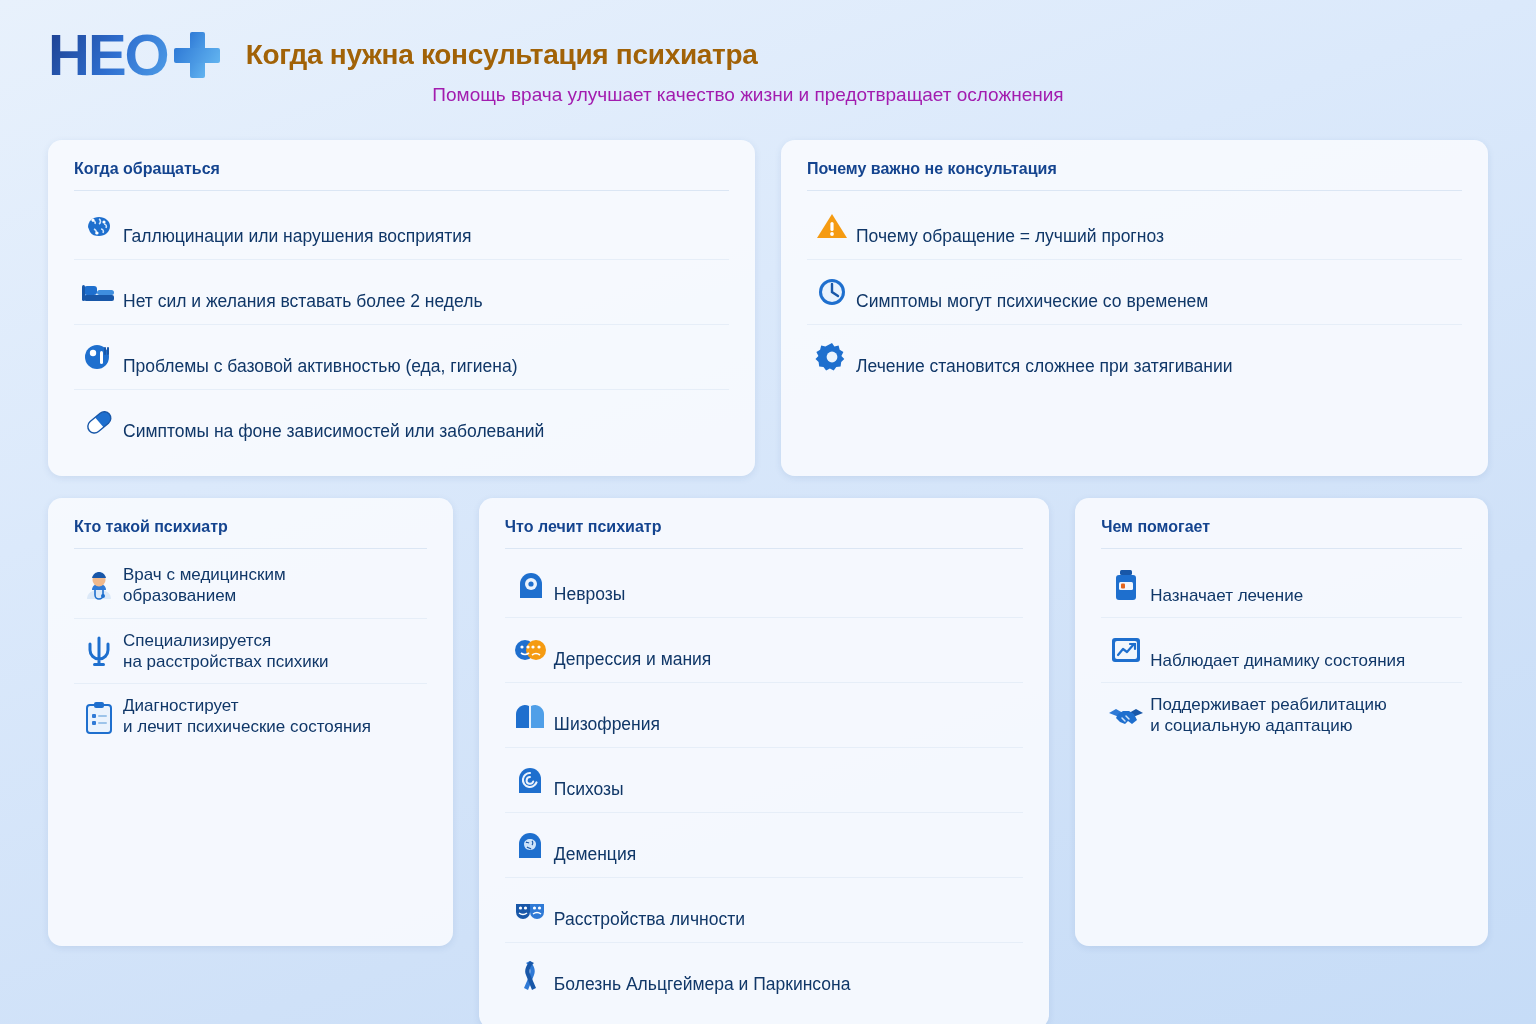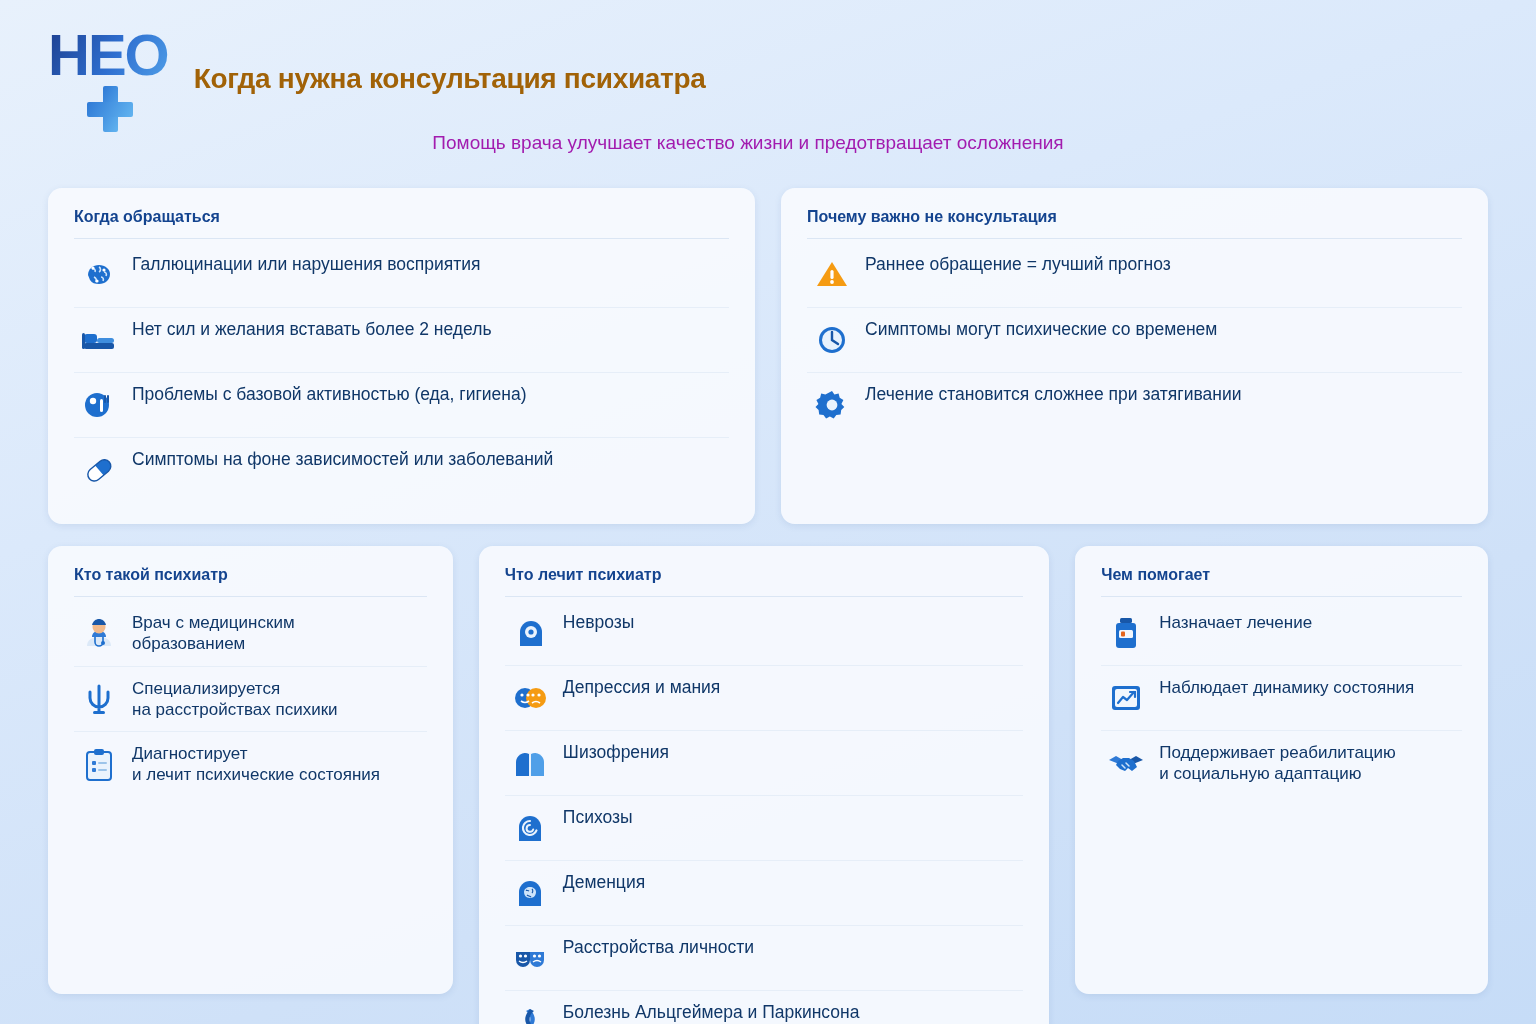--- a/index.html
+++ b/index.html
@@ -17,21 +17,20 @@
   .header {
     display: flex;
     align-items: center;
     padding: 26px 0 0 48px;
     gap: 26px;
   }
   .logo {
     display: flex;
     align-items: center;
     gap: 2px;
-    flex-direction: column;
   }
   .logo-text {
     font-size: 58px;
     font-weight: bold;
     letter-spacing: -2px;
     line-height: 1;
     background: linear-gradient(120deg, #1d3f8f 0%, #2f6fd0 55%, #4f9fe8 100%);
     -webkit-background-clip: text;
     background-clip: text;
     color: transparent;
@@ -91,22 +90,22 @@
   .card-title {
     font-size: 16px;
     font-weight: bold;
     color: #14448f;
     padding-bottom: 12px;
     border-bottom: 1px solid #dbe6f4;
     margin-bottom: 4px;
   }
   .item {
     display: flex;
-    align-items: flex-start;
-    gap: 12px;
+    align-items: flex-end;
+    gap: 3px;
     padding: 11px 4px;
     border-bottom: 1px solid #e6eef8;
     min-height: 54px;
   }
   .item:last-child { border-bottom: none; }
   .item-icon {
     width: 42px; height: 42px;
     flex: 0 0 42px;
     display: flex; align-items: center; justify-content: center;
   }
@@ -190,21 +189,21 @@
     <div class="card-title">Почему важно не консультация</div>
 
     <div class="item">
       <span class="item-icon">
         <svg width="40" height="40" viewBox="0 0 40 40">
           <path d="M20 7 L35 31 H5 Z" fill="#f59b12"></path>
           <rect x="18.4" y="15" width="3.2" height="9" rx="1.6" fill="#ffffff"></rect>
           <circle cx="20" cy="27" r="1.9" fill="#ffffff"></circle>
         </svg>
       </span>
-      <span class="item-text">Раннее обращение = лучший прогноз</span>
+      <span class="item-text">Почему обращение = лучший прогноз</span>
     </div>
 
     <div class="item">
       <span class="item-icon">
         <svg width="40" height="40" viewBox="0 0 40 40">
           <circle cx="20" cy="20" r="13" fill="#1e6fce"></circle>
           <circle cx="20" cy="20" r="10" fill="#e8f2fd"></circle>
           <path d="M20 12v8l6 4" stroke="#1857a8" stroke-width="2.4" fill="none" stroke-linecap="round"></path>
         </svg>
       </span>

